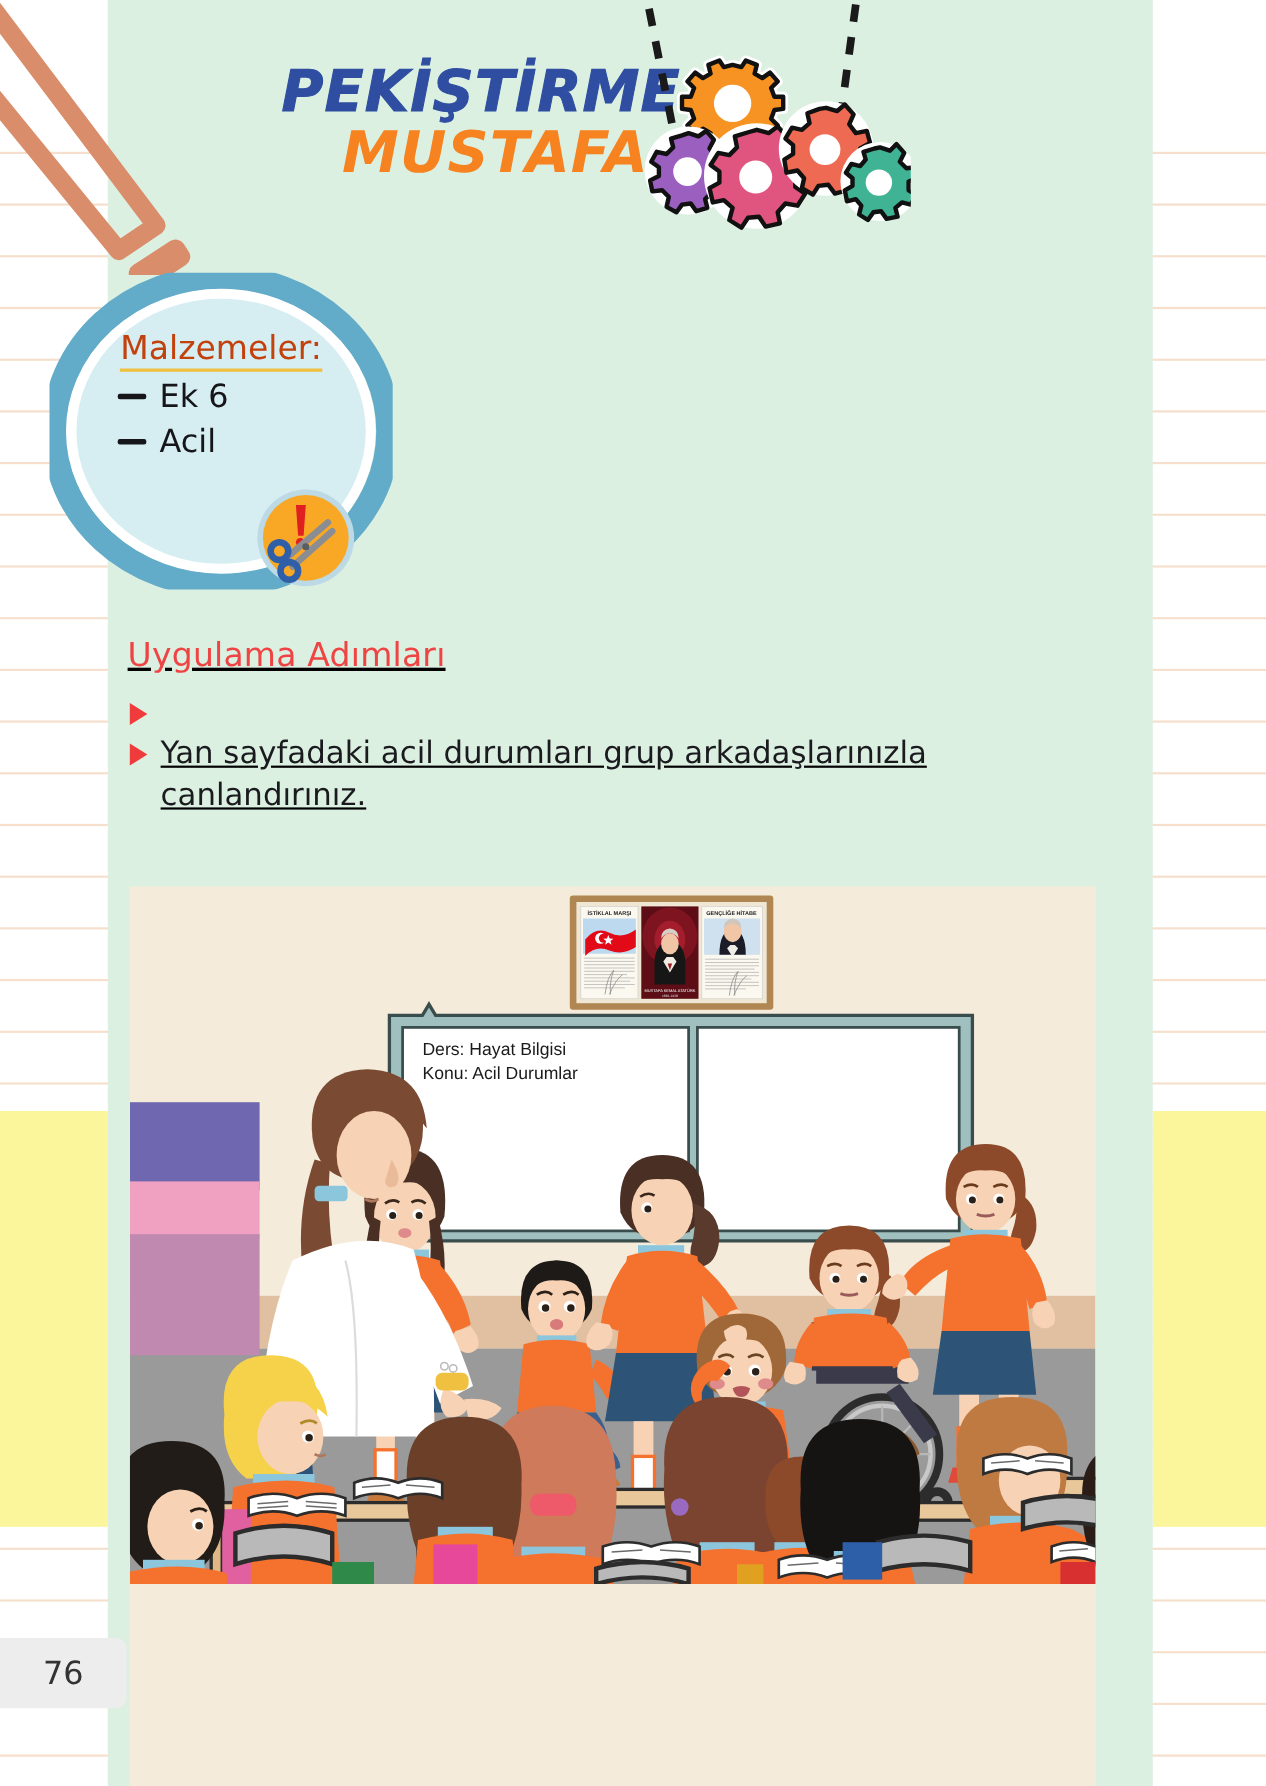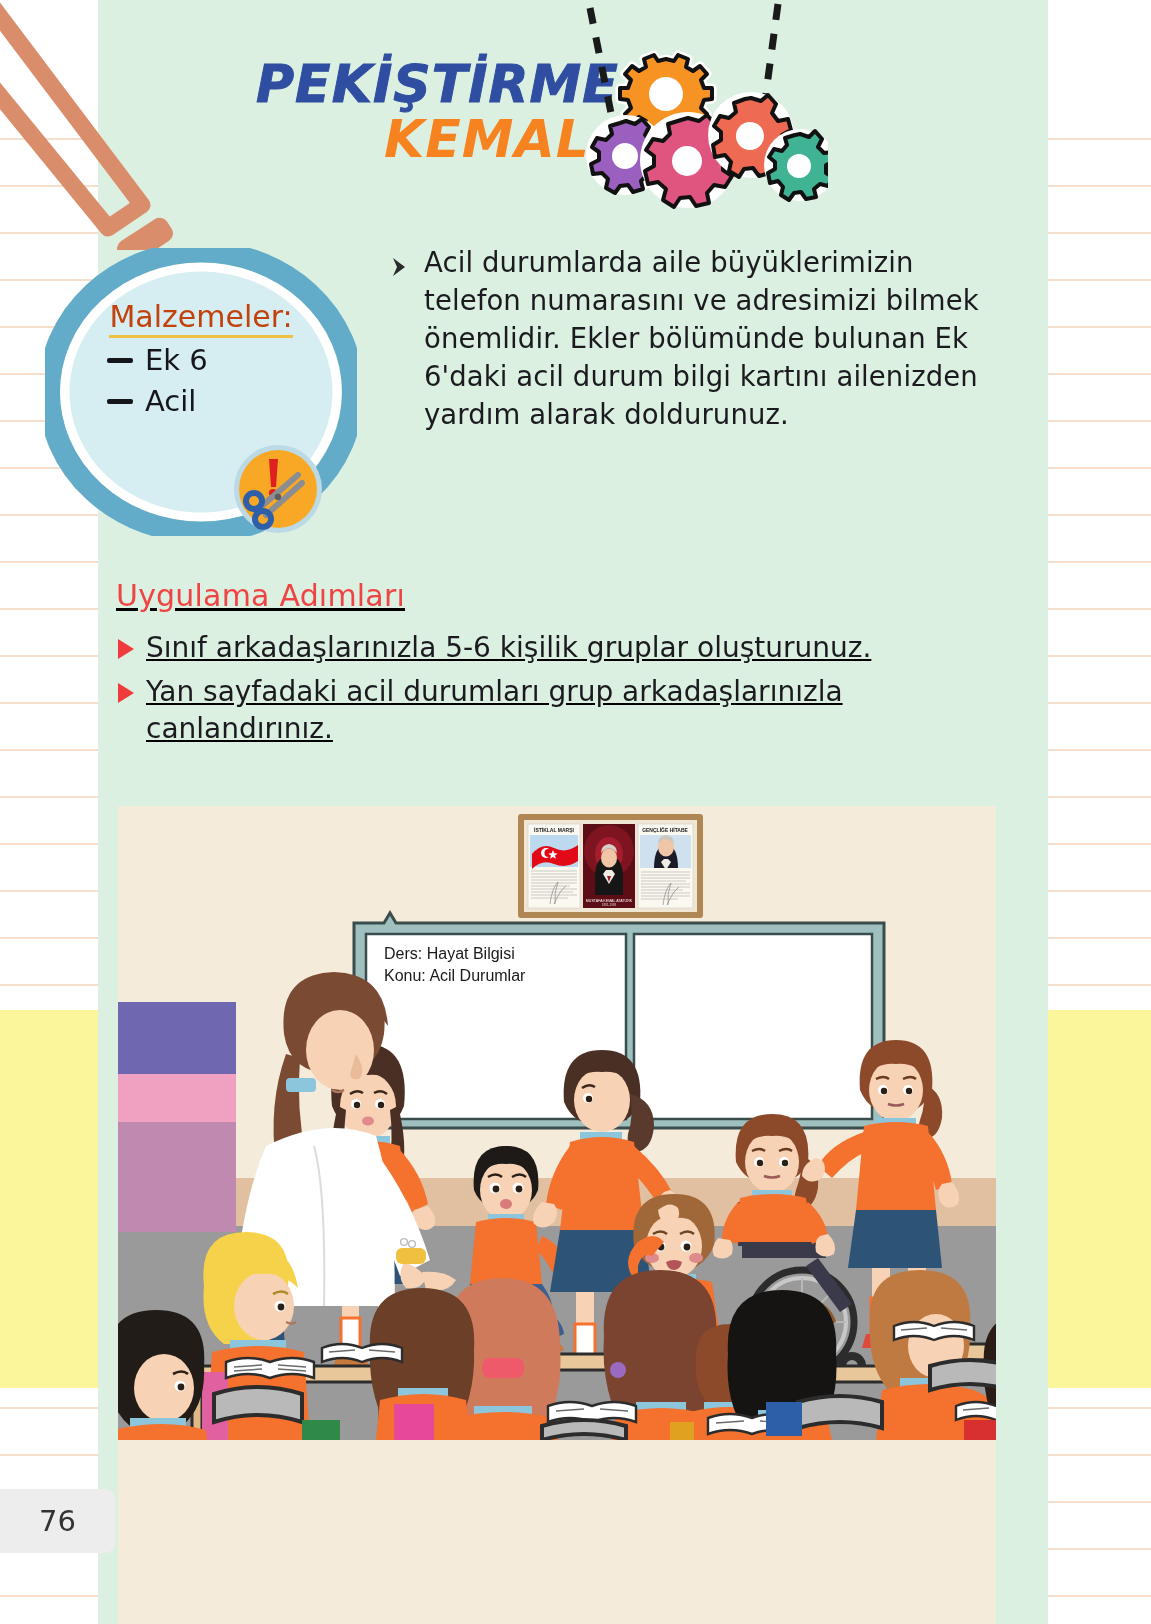--- a/index.html
+++ b/index.html
@@ -174,21 +174,21 @@
       <path d="M-30 -10 L 55 -55"></path>
       <path d="M-10 30 L 152 245 L 118 268 L -52 60 Z"></path>
     </g>
     <rect x="126" y="268" width="58" height="26" rx="9" fill="#d98d6a" transform="rotate(-33 155 281)"></rect>
   </svg>
 
   <div class="header">
 
     <div class="title-wrap">
       <div class="t1">PEKİŞTİRME</div>
-      <div class="t2">KEMAL</div>
+      <div class="t2">MUSTAFA</div>
     </div>
 
     <svg class="gears" viewBox="0 0 260 215">
 
       <g stroke="#1a1a1a" stroke-width="7" stroke-linecap="butt">
         <line x1="22" y1="8" x2="46" y2="128" stroke-dasharray="16 14"></line>
       </g>
       <g stroke="#1a1a1a" stroke-width="7" stroke-linecap="butt">
         <line x1="210" y1="4" x2="196" y2="108" stroke-dasharray="16 14"></line>
       </g>
@@ -260,35 +260,28 @@
       <line x1="24" y1="68" x2="66" y2="32"></line>
       <line x1="34" y1="72" x2="70" y2="40"></line>
     </g>
     <g fill="none" stroke="#2f5fa8" stroke-width="6">
       <circle cx="22" cy="58" r="8"></circle>
       <circle cx="31" cy="76" r="8"></circle>
     </g>
     <circle cx="46" cy="54" r="3.2" fill="#5a5d61"></circle>
   </svg>
 
-  <div class="intro">
-    <svg class="chev" width="20" height="24" viewBox="0 0 20 24">
-      <path d="M3 2 L15 11 L3 20 L7 11 Z" fill="#2b2b2b"></path>
-    </svg>
-    <p>Acil durumlarda aile büyüklerimizin telefon numarasını ve adresimizi bilmek önemlidir. Ekler bölümünde bulunan Ek 6'daki acil durum bilgi kartını ailenizden yardım alarak doldurunuz.</p>
-  </div>
 
   <div class="steps">
     <h2>Uygulama Adımları</h2>
 
     <div class="step">
       <svg class="tri" width="20" height="22" viewBox="0 0 20 22">
         <path d="M2 1 L18 11 L2 21 Z" fill="#ef3b3b"></path>
       </svg>
-      <p>Sınıf arkadaşlarınızla 5-6 kişilik gruplar oluşturunuz.</p>
     </div>
 
     <div class="step">
       <svg class="tri" width="20" height="22" viewBox="0 0 20 22">
         <path d="M2 1 L18 11 L2 21 Z" fill="#ef3b3b"></path>
       </svg>
       <p>Yan sayfadaki acil durumları grup arkadaşlarınızla canlandırınız.</p>
     </div>
   </div>
 

